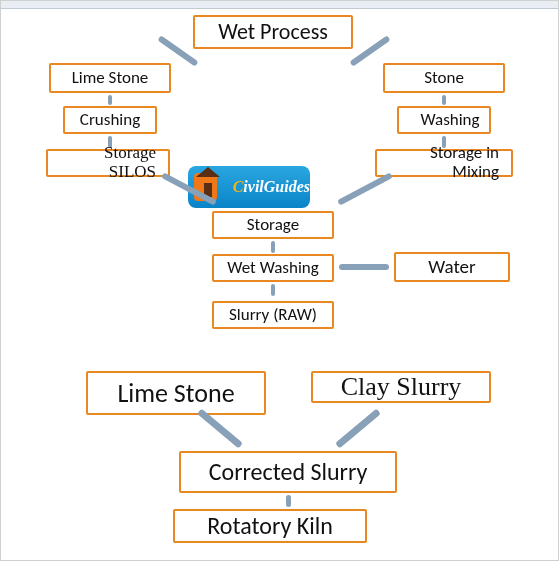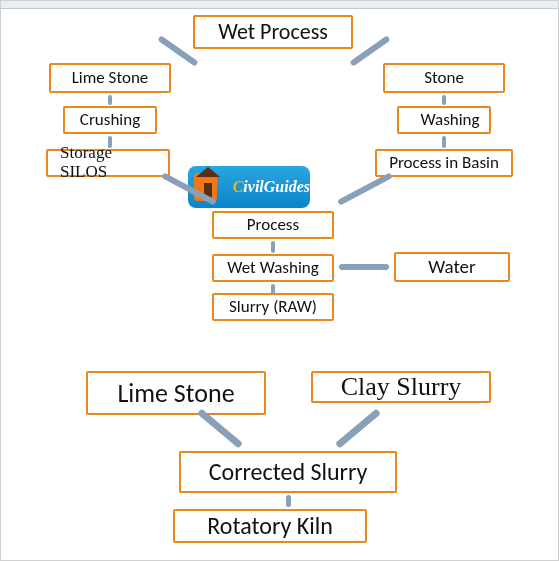--- a/index.html
+++ b/index.html
@@ -19,21 +19,21 @@
     border-bottom: 1px solid #c0cad0;
   }
   .box {
     position: absolute;
     border: 2px solid #e98820;
     background: #fff;
     color: #111;
     display: flex;
     align-items: center;
     justify-content: center;
-    text-align: left;
+    text-align: right;
     border-radius: 2px;
     padding: 2px 12px;
   }
   .b-small { font-size: 17px; line-height: 1.1; }
   .b-title { font-size: 22px; line-height: 1.1; padding: 4px 14px; }
   .b-large { font-size: 26px; line-height: 1.1; padding: 6px 16px; }
   .b-med  { font-size: 24px; line-height: 1.1; padding: 6px 0; }
 
   .conn {
     position: absolute;
@@ -109,40 +109,40 @@
 
 <div class="box b-small" style="left:382px; top:62px; width:122px; height:30px;">
   <span>Stone</span>
 </div>
 <div class="conn" style="left:441px; top:94px; width:4px; height:10px;"></div>
 <div class="box b-small" style="left:396px; top:105px; width:94px; height:28px;padding-left:24px;">
   <span>Washing</span>
 </div>
 <div class="conn" style="left:441px; top:135px; width:4px; height:12px;"></div>
 <div class="box b-small" style="left:374px; top:148px; width:138px; height:28px;">
-  <span>Process in Basin</span>
+  <span>Storage in Mixing</span>
 </div>
 
 <div class="logo">
   <div class="logo-house"></div>
   <span class="logo-text"><span class="c">C</span><span>ivilGuides</span></span>
 </div>
 
 <div class="conn" style="left:158px; top:185px; width:60px; height:6px; transform:rotate(28deg);"></div>
 <div class="conn" style="left:334px; top:185px; width:60px; height:6px; transform:rotate(-28deg);"></div>
 
 <div class="box b-small" style="left:211px; top:210px; width:122px; height:28px;">
-  <span>Process</span>
+  <span>Storage</span>
 </div>
 <div class="conn" style="left:270px; top:240px; width:4px; height:12px;"></div>
 <div class="box b-small" style="left:211px; top:253px; width:122px; height:28px;">
   <span>Wet Washing</span>
 </div>
 <div class="conn" style="left:270px; top:283px; width:4px; height:12px;"></div>
-<div class="box b-small" style="left:211px; top:292px; width:122px; height:28px;">
+<div class="box b-small" style="left:211px; top:300px; width:122px; height:28px;">
   <span>Slurry (RAW)</span>
 </div>
 
 <div class="conn" style="left:338px; top:263px; width:50px; height:6px;"></div>
 <div class="box b-small" style="left:393px; top:251px; width:116px; height:30px; font-size:19px;">
   <span>Water</span>
 </div>
 
 <div class="box b-large" style="left:85px; top:370px; width:180px; height:44px;">
   <span>Lime Stone</span>

